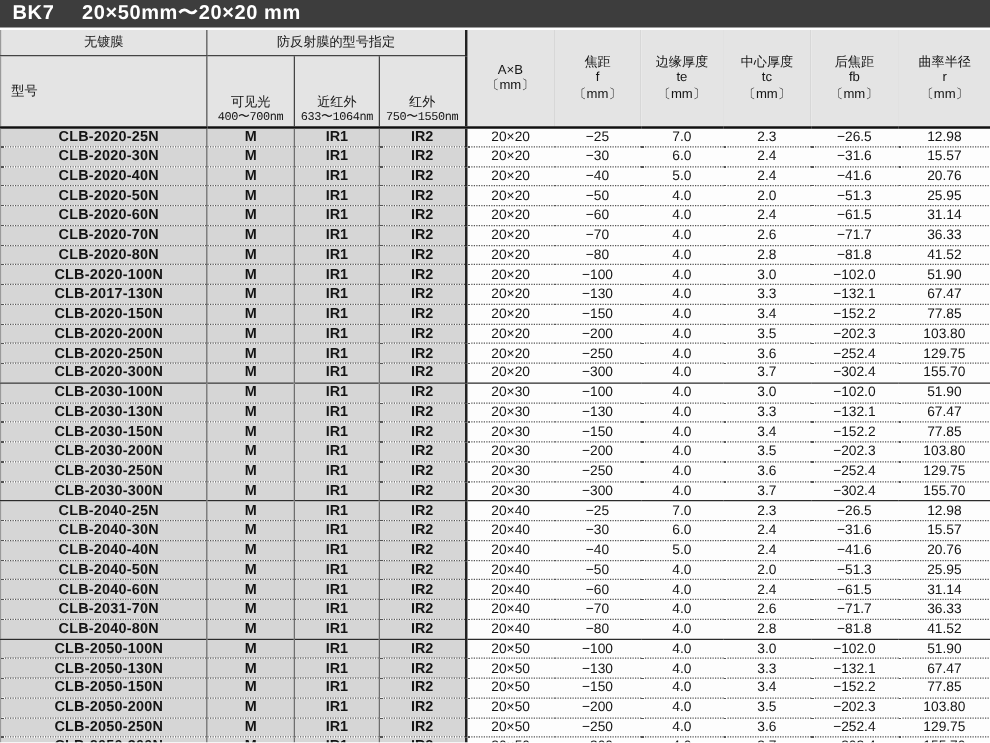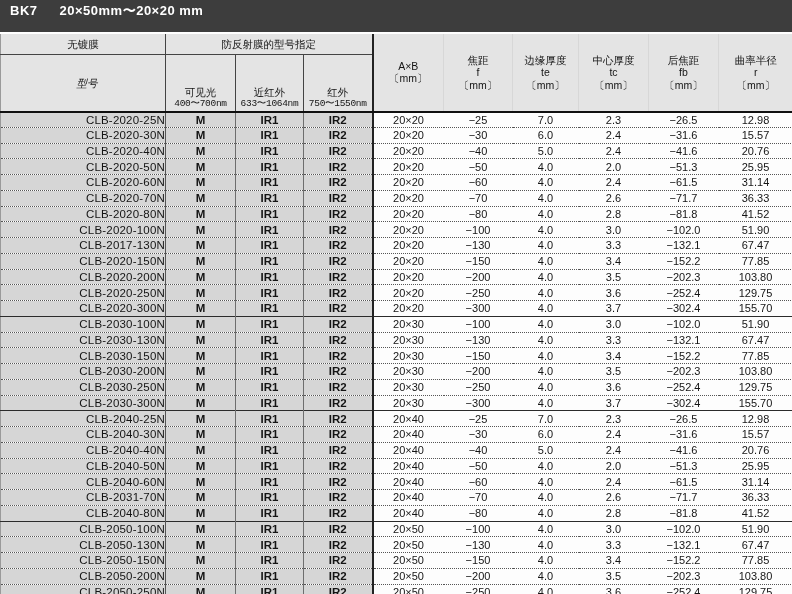--- a/index.html
+++ b/index.html
@@ -11,63 +11,63 @@
     --text-color:#141414;
     --line-dark:#1a1a1a;
     --line-mid:#555555;
   }
   html,body{margin:0;padding:0;background:#ffffff;}
   body{font-family:"Liberation Sans","DejaVu Sans",sans-serif;color:var(--text-color);}
   .page{width:792px;height:594px;overflow:hidden;background:#ffffff;}
 
   
   .title-bar{
-    height:32px;line-height:22px;background:var(--title-bar-bg);color:var(--title-text);
-    padding-left:10px;box-sizing:border-box;font-size:13px;
+    height:22px;line-height:22px;background:var(--title-bar-bg);color:var(--title-text);
+    padding-left:10px;box-sizing:border-box;font-size:16px;
   }
   .title-bar .material{font-weight:bold;letter-spacing:.5px;}
   .title-bar .size-range{margin-left:22px;font-weight:bold;letter-spacing:.5px;}
 
   
   table.spec-table{
     table-layout:fixed;border-collapse:collapse;width:792px;margin-top:2px;
     border-left:1px solid #9a9a9a;border-bottom:3px solid #101010;
   }
   th,td{box-sizing:border-box;overflow:hidden;white-space:nowrap;}
 
   
   thead th{
     background:var(--header-bg);font-weight:normal;font-size:10.5px;line-height:12px;
     text-align:center;vertical-align:middle;padding:0;
   }
   tr.h1 th{height:20px;}
   tr.h2 th{height:41px;}
   th.uncoated{border-right:1px solid #444;border-bottom:1px solid #444;}
   th.coating{border-right:2px solid #222;border-bottom:1px solid #444;}
-  th.model-h{text-align:center;padding-left:8px;border-right:1px solid #444;border-bottom:2px solid #101010;font-style:italic;}
+  th.model-h{text-align:left;padding-left:8px;border-right:1px solid #444;border-bottom:2px solid #101010;}
   th.coat-h{border-right:1px solid #444;border-bottom:2px solid #101010;line-height:12.5px;}
   th.coat-h:nth-last-of-type(1){border-right:2px solid #222;}
   th.coat-h .range{display:block;font-size:9.5px;letter-spacing:-0.3px;font-family:Liberation Mono, monospace;}
   th.coat-h .c-name{display:block;margin-top:31px;}
   th.spec{border-bottom:2px solid #101010;position:relative;border-left:1px solid #d7d7d7;}
   th.spec.first{border-left:none;}
   th.spec:not(.first)::before{
     content:"";position:absolute;left:-1px;top:0;width:1px;height:5px;background:#3d3d3d;
   }
   .spec-name,.spec-sym,.spec-unit{display:block;line-height:12.5px;font-size:10.5px;}
   .spec-sym:empty{display:none;}
 
   
   tbody tr{height:15.75px;}
   tbody td{font-size:11px;text-align:center;padding:0;border-top:1px dotted var(--line-mid);}
   tbody tr.group-start td{border-top:1.5px solid #2b2b2b;}
   tbody tr:first-child td{border-top:none;}
   td.c-model{
-    background:var(--left-cell-bg);text-align:right;padding-left:8px;
-    font-weight:normal;font-size:11.5px;letter-spacing:.2px;border-right:1px solid #555;
+    background:var(--left-cell-bg);text-align:center;padding-left:8px;
+    font-weight:bold;font-size:11.5px;letter-spacing:.2px;border-right:1px solid #555;
   }
   td.c-coat{background:var(--left-cell-bg);font-weight:bold;font-size:11.5px;border-right:1px solid #6e6e6e;}
   td.c-ir2{border-right:2px solid #222;}
   td.c-num{background:var(--num-cell-bg);}
 </style>
 </head>
 <body>
 
 <div class="page">
 

